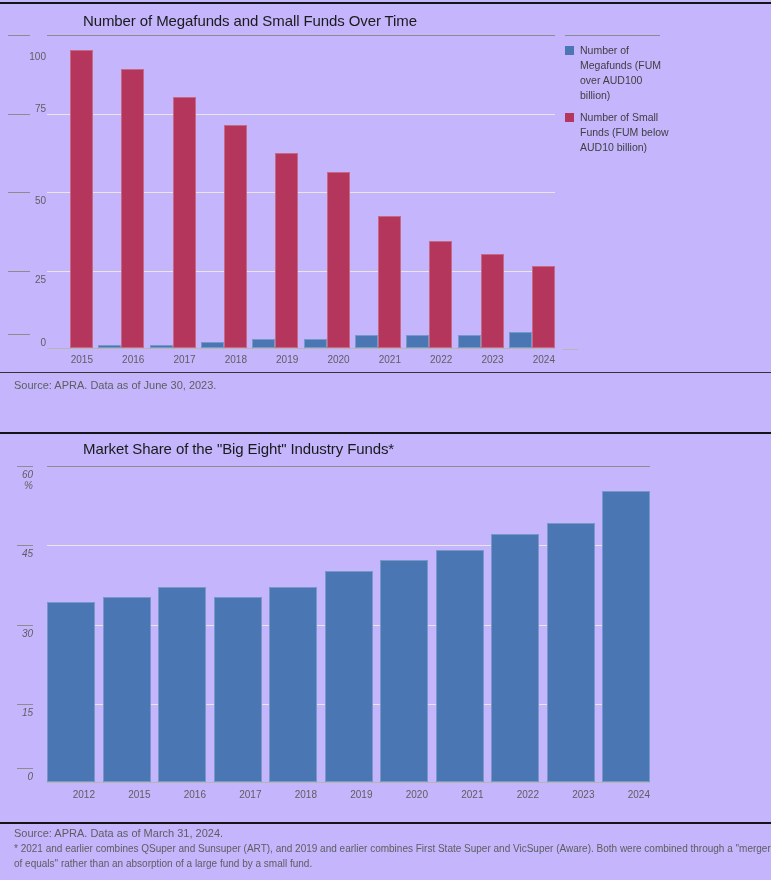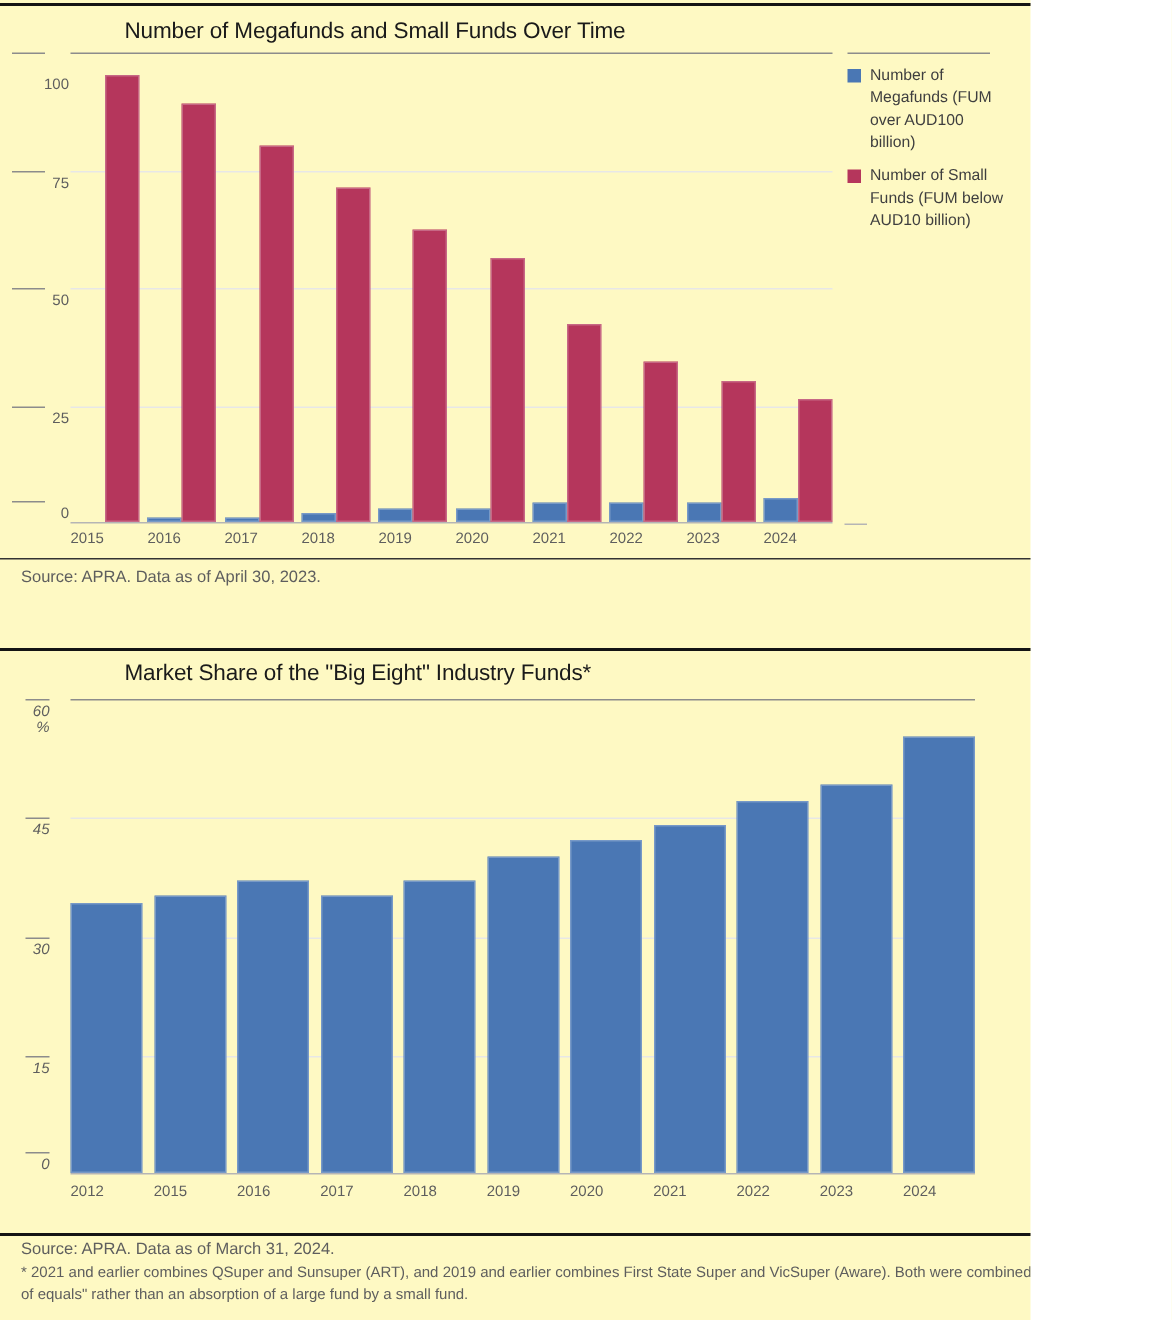--- a/index.html
+++ b/index.html
@@ -1,16 +1,16 @@
 <!DOCTYPE html>
 <html><head>
 <meta charset="utf-8">
 <style>
   html,body{margin:0;padding:0;background:#ffffff;}
-  .page{position:relative;width:687px;height:880px;background:#fef9c3;overflow:hidden;
+  .page{position:relative;width:771px;height:880px;background:#c4b5fd;overflow:hidden;
         font-family:"Liberation Sans","DejaVu Sans",sans-serif;}
   .rule{position:absolute;left:0;width:781px;background:#141414;}
   .rule-top{top:2px;height:2px;}
   .rule-mid{top:372px;height:1px;background:#333;}
   .rule-panel2{top:432px;height:2px;}
   .rule-bottom{top:822px;height:2px;}
   .chart-title{position:absolute;margin:0;font-size:15px;font-weight:normal;
                color:#1a1a1a;letter-spacing:-0.1px;white-space:nowrap;}
   #title1{left:83px;top:12px;}
   #title2{left:83px;top:440px;}
@@ -26,21 +26,21 @@
   .bar{box-shadow:inset 0 0 0 1px rgba(255,255,255,0.25);}
   .ticks{position:absolute;}
   #ticks1{left:8px;top:35px;width:38px;height:314px;}
   #ticks2{left:17px;top:466px;width:16px;height:317px;font-style:italic;}
   .tick-dash{position:absolute;left:0;height:1px;background:#8c8c8c;}
   .tick-label{position:absolute;right:0;font-size:10px;line-height:11px;
               color:#5e5e5e;text-align:right;white-space:nowrap;}
   .xlabels{position:absolute;display:flex;justify-content:space-between;}
   #xlabels1{left:47px;top:354px;width:508px;}
   #xlabels2{left:47px;top:789px;width:603px;}
-  .xlabel{text-align:left;font-size:10px;color:#5e5e5e;}
+  .xlabel{text-align:right;font-size:10px;color:#5e5e5e;}
   .legend{position:absolute;left:565px;top:35px;width:112px;}
   .legend-rule{width:95px;height:1px;background:#8c8c8c;}
   .legend-item{display:flex;margin-top:7px;}
   .swatch{width:9px;height:9px;margin:3px 6px 0 0;flex:none;}
   .legend-text{font-size:10.5px;line-height:15px;color:#3f3f3f;width:94px;}
   .right-dash{position:absolute;left:563px;top:349px;width:15px;height:1px;background:#b5b5b5;}
   .source{position:absolute;left:14px;font-size:11px;color:#5e5e5e;}
   #source1{top:379px;}
   #source2{top:827px;}
   .footnote{position:absolute;left:14px;top:842px;width:760px;font-size:10px;
@@ -100,21 +100,21 @@
           <div class="group">
             <div class="bar" style="width: 23px; height: 16px; background: rgb(74, 119, 180);"></div>
             <div class="bar" style="width: 23px; height: 82px; background: rgb(181, 54, 92);"></div>
           </div>
         </div>
       </div>
     <div class="ticks" id="ticks1">
         <div class="tick-dash" style="width: 22px; top: 0px;"></div>
         <div class="tick-label" style="top: 16px;">100</div>
         <div class="tick-dash" style="width: 22px; top: 79px;"></div>
-        <div class="tick-label" style="top: 82px;">75</div>
+        <div class="tick-label" style="top: 68px;">75</div>
         <div class="tick-dash" style="width: 22px; top: 157px;"></div>
         <div class="tick-label" style="top: 160px;">50</div>
         <div class="tick-dash" style="width: 22px; top: 236px;"></div>
         <div class="tick-label" style="top: 239px;">25</div>
         <div class="tick-dash" style="width: 22px; top: 299px;"></div>
         <div class="tick-label" style="top: 302px;">0</div>
       </div>
     <div class="xlabels" id="xlabels1">
         <div class="xlabel" style="width: 46px;">2015</div>
         <div class="xlabel" style="width: 46px;">2016</div>
@@ -133,21 +133,21 @@
         <span class="swatch" id="sw0" style="background: rgb(74, 119, 180);"></span>
         <span class="legend-text">Number of Megafunds (FUM over AUD100 billion)</span>
       </div>
       <div class="legend-item">
         <span class="swatch" id="sw1" style="background: rgb(181, 54, 92);"></span>
         <span class="legend-text">Number of Small Funds (FUM below AUD10 billion)</span>
       </div>
     </div>
     <div class="right-dash"></div>
     <div class="rule rule-mid"></div>
-    <div class="source" id="source1">Source: APRA. Data as of April 30, 2023.</div>
+    <div class="source" id="source1">Source: APRA. Data as of June 30, 2023.</div>
   </section>
 
   <section>
     <div class="rule rule-panel2"></div>
     <h2 class="chart-title" id="title2">Market Share of the "Big Eight" Industry Funds*</h2>
     <div class="plot" id="plot2">
         <div class="axis-top"></div>
         <div class="gridline" style="top: 79px;"></div>
         <div class="gridline" style="top: 159px;"></div>
         <div class="gridline" style="top: 238px;"></div>

